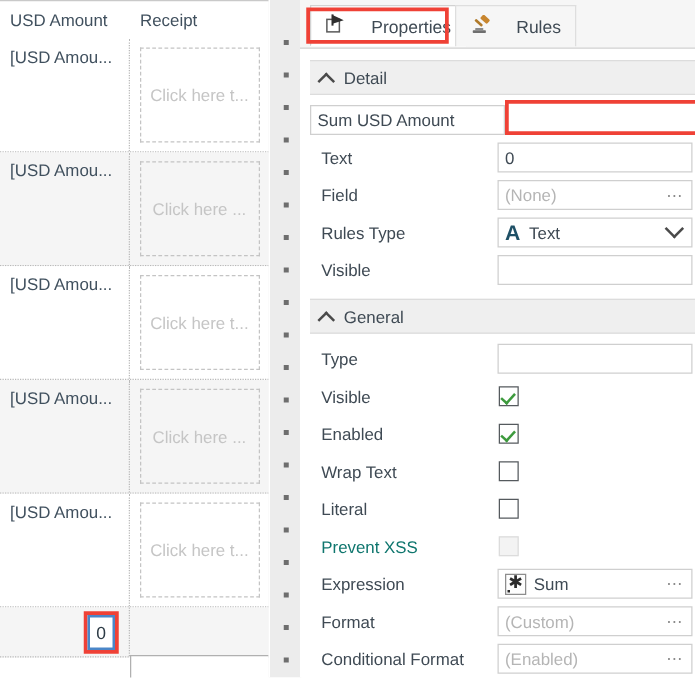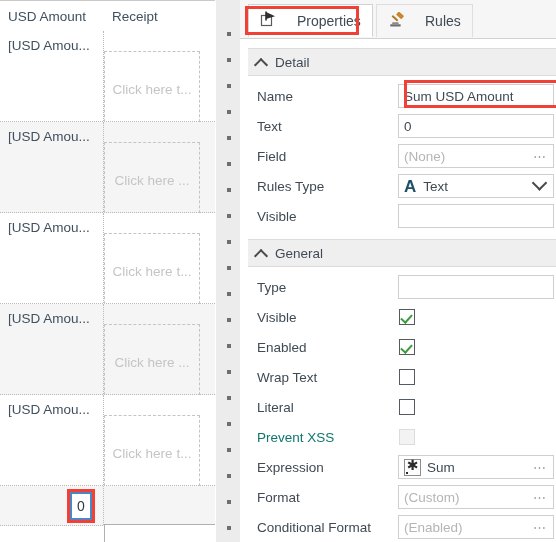--- a/index.html
+++ b/index.html
@@ -36,23 +36,23 @@
   }
   .grow.alt{background:#f5f5f5;}
   .grow.white{background:#ffffff;}
   .gcell-amt{
     position:absolute;left:0;top:0;width:104px;height:100%;
     box-sizing:border-box;border-right:1px dotted #b9b9b9;
     padding:7px 0 0 8px;font-size:13.5px;color:#40505e;
     white-space:nowrap;overflow:hidden;
   }
   .gcell-rec{
-    position:absolute;left:104px;top:13px;width:111px;height:100%;
+    position:absolute;left:104px;top:0;width:111px;height:100%;
     box-sizing:border-box;
-    display:flex;align-items:center;justify-content:flex-start;
+    display:flex;align-items:center;justify-content:center;
   }
   .dropzone{
     width:96px;height:76px;box-sizing:border-box;
     border:1px dashed #c4c4c4;
     display:flex;align-items:center;justify-content:center;
     font-size:13.5px;color:#c5c5c5;white-space:nowrap;overflow:hidden;
     padding:0 3px;
   }
   
   #grid-footer{
@@ -106,21 +106,21 @@
     position:absolute;top:4px;height:33px;box-sizing:border-box;
     display:flex;align-items:center;gap:19px;padding:0 11px;
     font-size:14px;color:#3f4a54;white-space:nowrap;cursor:default;
   }
   .tab.active{
     background:#ffffff;border:1px solid #d2d2d2;border-bottom:1px solid #ffffff;
     left:8px;
   }
   .tab.inactive{
     background:#f6f6f6;border:1px solid #dedede;border-bottom:none;
-    left:136px;
+    left:124px;
   }
   #tab-properties-highlight{
     position:absolute;left:5px;top:6px;width:114px;height:29px;
     border:3px solid #ef4136;box-sizing:border-box;pointer-events:none;
   }
 
   
   .section-head{
     position:absolute;left:8px;width:308px;height:28px;
     background:#efefef;border-top:1px solid #dcdcdc;border-bottom:1px solid #dcdcdc;
@@ -313,21 +313,20 @@
 
       <div id="tab-properties-highlight"></div>
     </div>
 
     <div class="section-head" style="top:48px">
       <span class="chev"></span>
       <span>Detail</span>
     </div>
 
     <div class="prow" style="top:81px">
-      <div class="plabel">Name</div>
       <div class="pfield" title="Sum USD Amount">Sum USD Amount</div>
     </div>
 
     <div class="prow" style="top:111px">
       <div class="plabel">Text</div>
       <div class="pfield">0</div>
     </div>
 
     <div class="prow" style="top:141px">
       <div class="plabel">Field</div>

